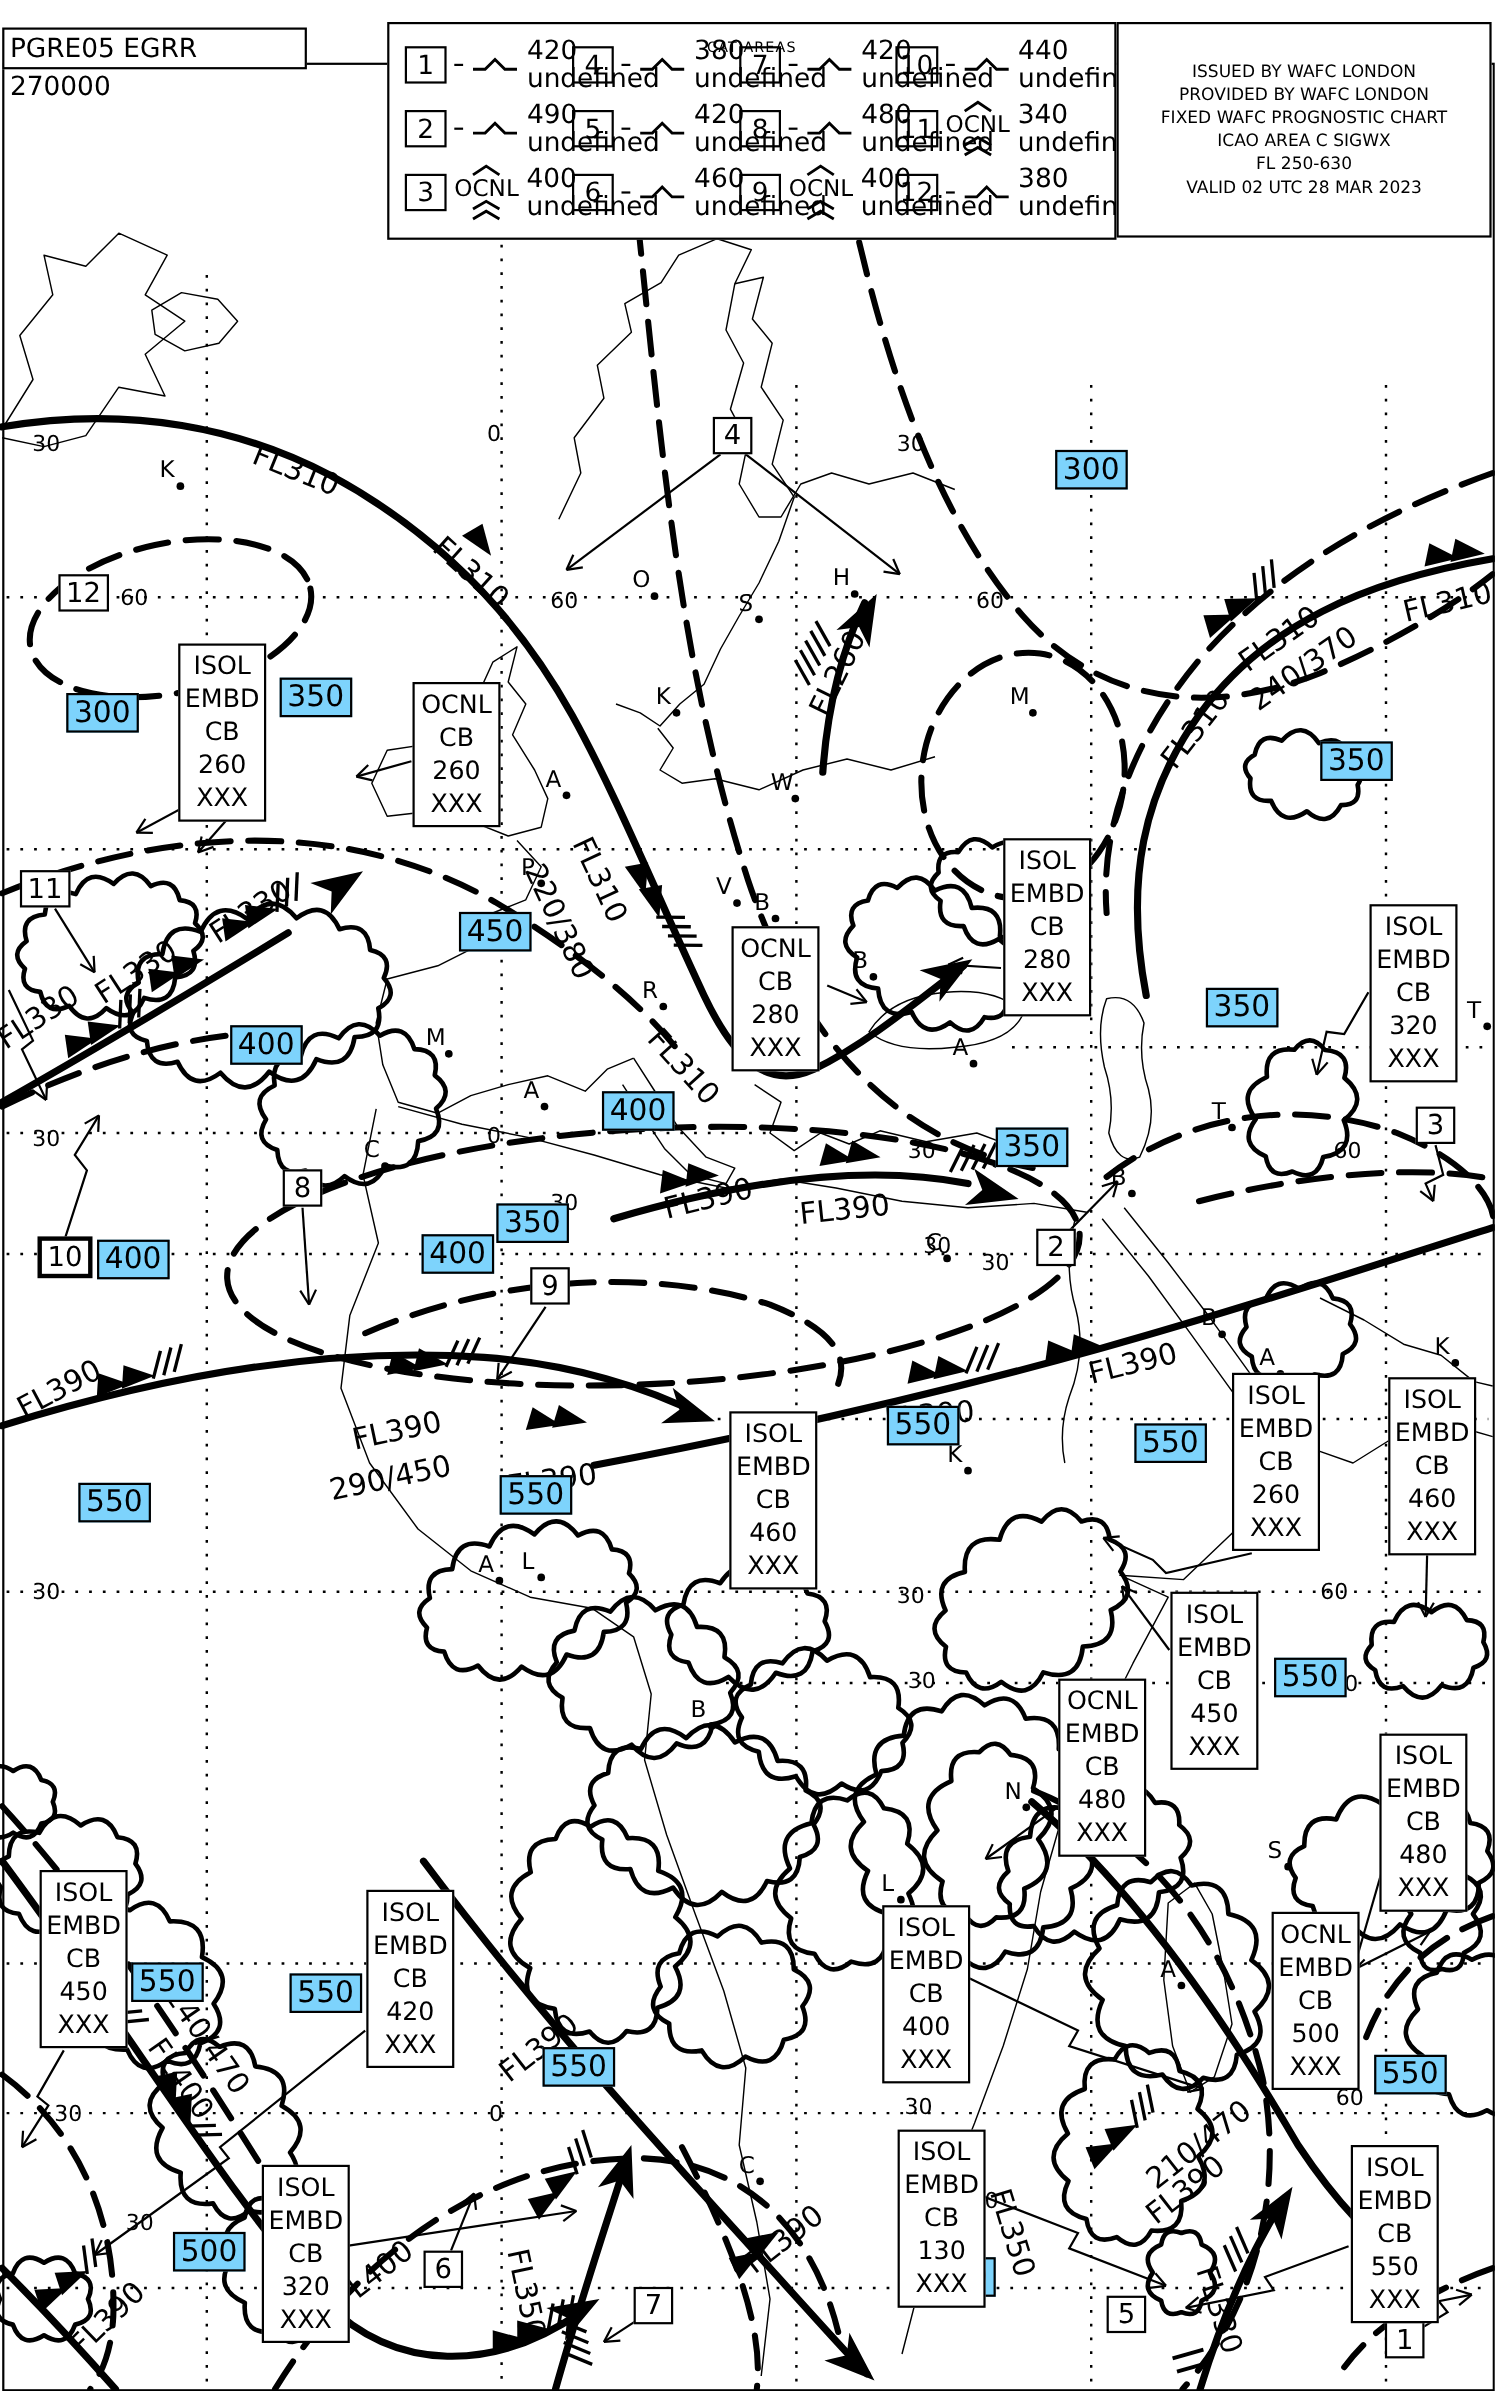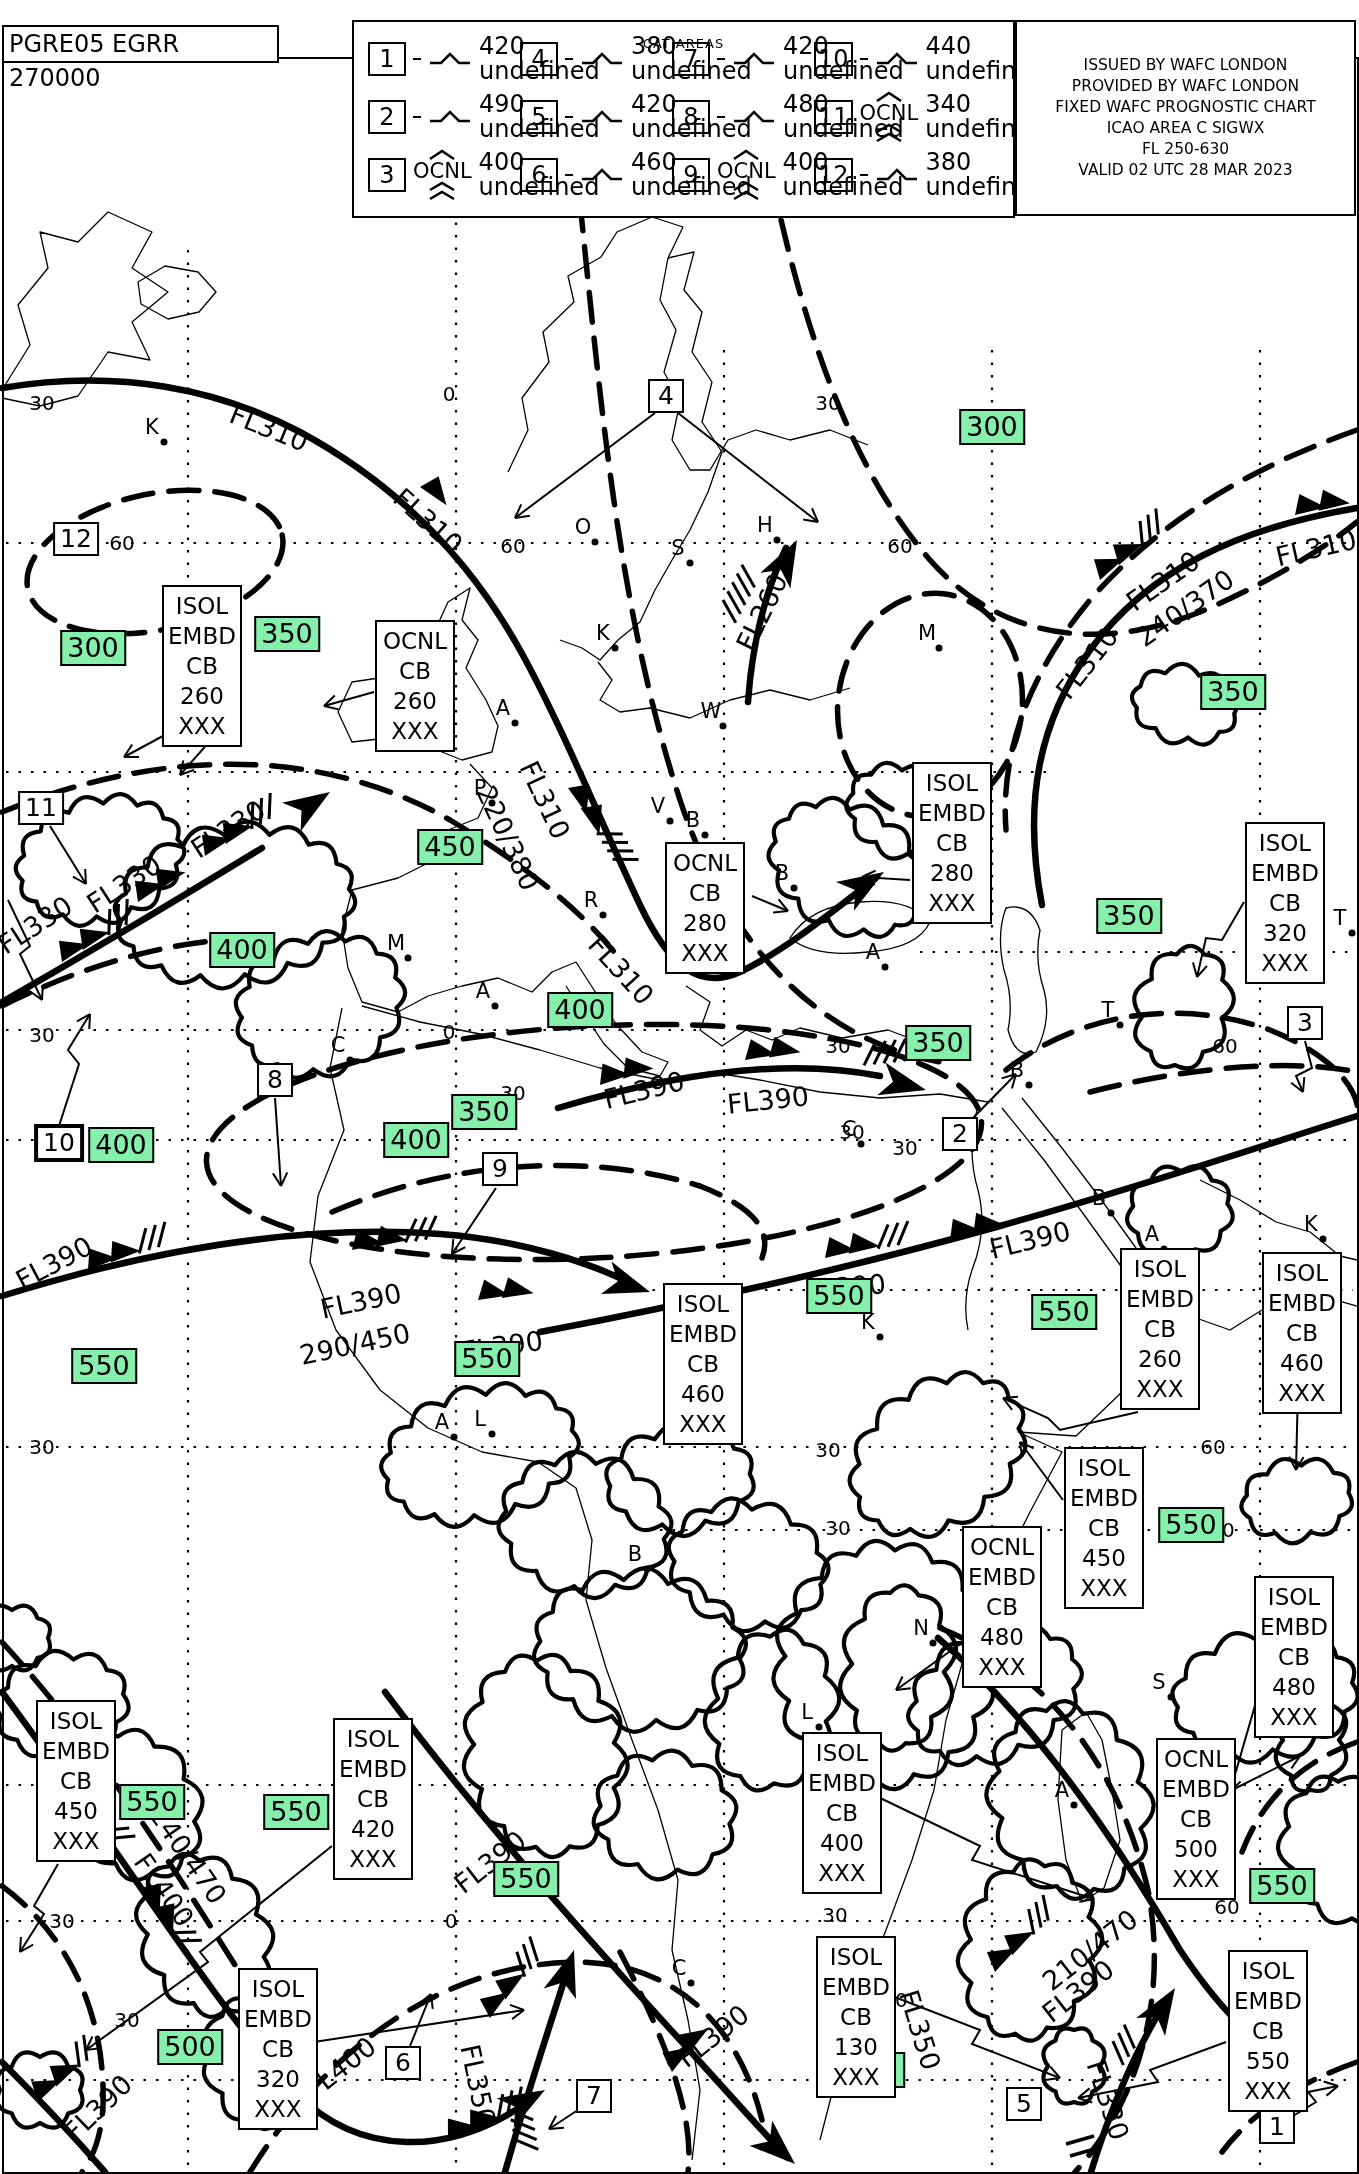--- a/index.html
+++ b/index.html
@@ -14,21 +14,21 @@
   .legend{position:absolute;left:352px;top:20px;width:659px;height:194px;border:2px solid #000;background:#fff;z-index:6;}
   .cat-title{position:absolute;left:0;top:14px;width:100%;text-align:center;font-size:13px;letter-spacing:1px;z-index:7;}
   .leg-item{position:absolute;display:flex;align-items:center;gap:7px;height:54px;}
   .leg-num{display:inline-block;min-width:30px;padding:0 2px;height:30px;border:2px solid #000;text-align:center;
            font-size:24px;line-height:30px;}
   .leg-dash{width:8px;height:2px;background:#000;}
   .leg-vals{display:flex;flex-direction:column;font-size:24px;line-height:25px;}
   .ocnl-col{display:flex;flex-direction:column;align-items:center;font-size:21px;line-height:20px;}
   .infobox{position:absolute;border:2px solid #000;background:#fff;z-index:6;display:flex;flex-direction:column;
            justify-content:center;text-align:center;font-size:15.5px;line-height:21px;}
-  .fl-box{position:absolute;border:2px solid #000;background:#86efac;font-size:27px;line-height:30px;
+  .fl-box{position:absolute;border:2px solid #000;background:#7dd3fc;font-size:27px;line-height:30px;
           padding:1px 5px;transform:translate(-50%,-50%);z-index:4;}
   .num-box{position:absolute;border:2px solid #000;background:#fff;font-size:25px;line-height:28px;
            min-width:22px;text-align:center;padding:1px 5px;transform:translate(-50%,-50%);z-index:4;}
   .num-box.bold{border-width:4px;}
   .cb-box{position:absolute;border:2px solid #000;background:#fff;width:76px;text-align:center;
           font-size:23px;line-height:30px;padding:4px 0;z-index:4;}
   .jet-label{position:absolute;font-size:27px;white-space:nowrap;transform-origin:center;z-index:3;}
   .grat-label{position:absolute;font-size:20px;transform:translate(-50%,-50%);z-index:3;}
   .pt-label{position:absolute;font-size:21px;transform:translate(-50%,-50%);z-index:3;}
 </style>

